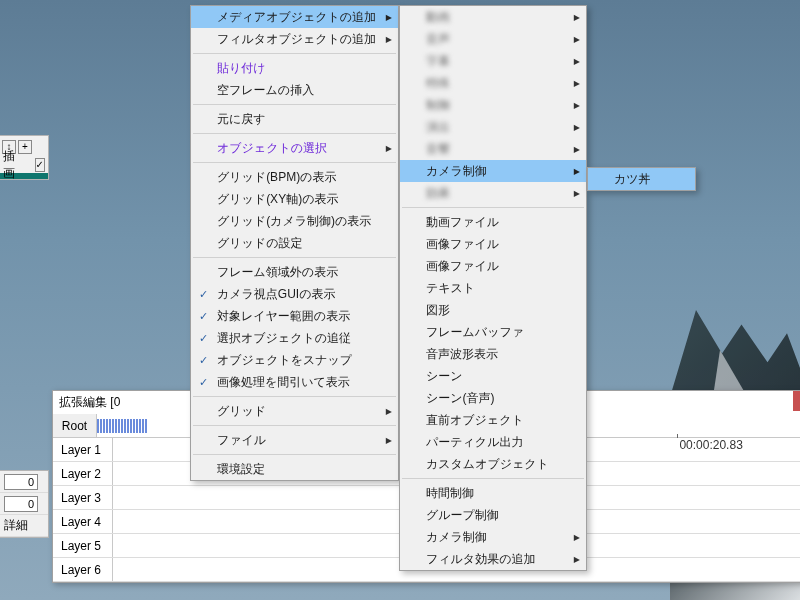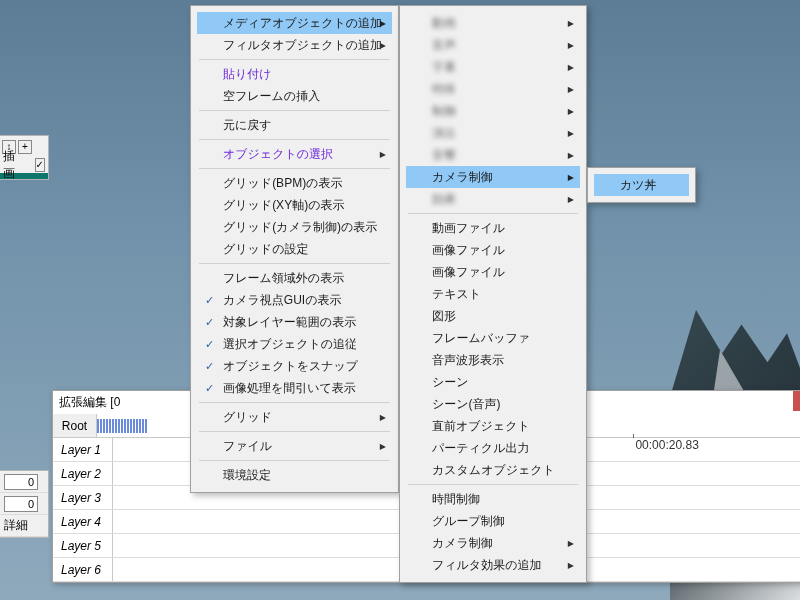--- a/index.html
+++ b/index.html
@@ -14,31 +14,31 @@
 .timeline-window { position: absolute; left: 52px; top: 390px; width: 800px; background: #fff; border: 1px solid #a0a0a0; box-shadow: 2px 2px 6px rgba(0,0,0,.25); }
 .tw-title { height: 23px; background: #fff; display:flex; align-items:center; padding:0 6px; }
 .tw-close-btn { position:absolute; left: 740px; top:0; width:30px; height:20px; background:#c75050; color:#fff; display:flex; align-items:center; justify-content:center; font-size:11px;}
 .tw-body { display:flex; flex-direction:column; }
 .tw-head { display:flex; height:24px; border-bottom:1px solid #c8c8c8; }
 .tw-root { width:44px; border-right:1px solid #c8c8c8; display:flex; align-items:center; justify-content:center; background:#efefef;}
 .tw-strip { flex:1; position:relative; display:flex; align-items:center; overflow:hidden; }
 .tw-strip .waves { display:flex; height:20px; align-items:center; gap:0; }
 .tw-strip .w { width:2px; height:14px; background:#6a8bdc; margin-right:1px; }
 .tl-row { display:flex; height:24px; border-bottom:1px solid #dcdcdc; }
-.tl-label { width:60px; border-right:1px solid #c8c8c8; display:flex; align-items:center; padding-left:8px; background:#fff;font-style:italic;}
+.tl-label { width:60px; border-right:1px solid #c8c8c8; display:flex; align-items:center; padding-left:8px; background:#fff;}
 .tl-track { flex:1; border-right:1px solid #eee; }
-.ruler { position:absolute; left: 500px; top: 438px; display:flex; gap: 72px; font-size:11px; color:#333; }
+.ruler { position:absolute; left: 500px; top: 438px; display:flex; gap: 116px; font-size:11px; color:#333; }
 .ruler span { position:relative; }
 .ruler span::before { content:""; position:absolute; left:-2px; top:-4px; width:1px; height:4px; background:#666; }
 
 .small-panel { position:absolute; left:0; top:470px; width:49px; background:#f0f0f0; border:1px solid #b4b4b4; border-left:none; }
 .small-panel .srow { height:22px; display:flex; align-items:center; padding:0 4px; border-bottom:1px solid #dcdcdc; }
 .small-input { width:34px; height:16px; border:1px solid #888; background:#fff; display:flex; align-items:center; justify-content:flex-end; padding-right:3px; font-size:11px;}
 
-.menu { position:absolute; background:#f0f0f0; border:1px solid #a0a0a0; box-shadow:3px 3px 6px rgba(0,0,0,.25); padding:6px; }
+.menu { position:absolute; background:#f0f0f0; border:1px solid #a0a0a0; box-shadow:3px 3px 6px rgba(0,0,0,.25); padding:0; }
 .menu .item { display:flex; align-items:center; height:22px; padding: 0 22px 0 26px; white-space:nowrap; position:relative; color:#1a1a1a;}
 .menu .item.hl { background:#90c8f6; }
 .menu .item.disabled { color:#6d28d9; }
 .menu .item.blur span { filter: blur(2.5px); color:#666; }
 .menu .sep { height:1px; background:#d0d0d0; margin:3px 2px; }
 .menu .sub::after { content:"▶"; font-size:8px; position:absolute; right:6px; color:#333; }
 .menu .item.hl.sub::after { color:#222; }
 .menu .check::before { content:"✓"; position:absolute; left:8px; font-size:11px; color:#2a5fa3; }
 
 #menu1 { left:190px; top:5px; width:209px; }

